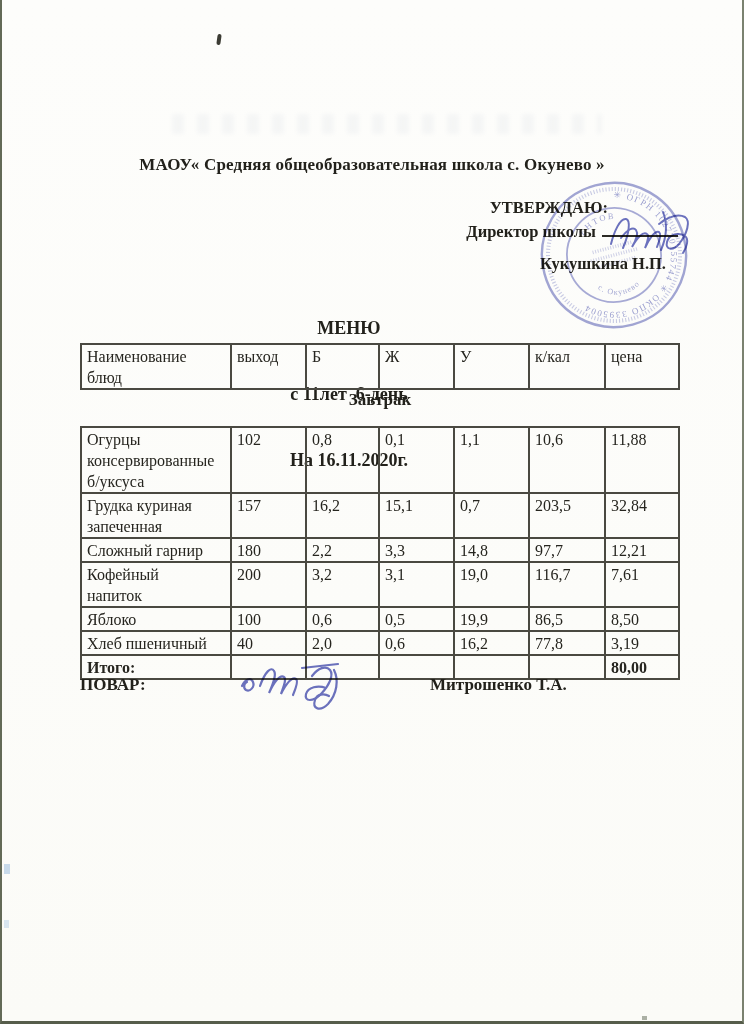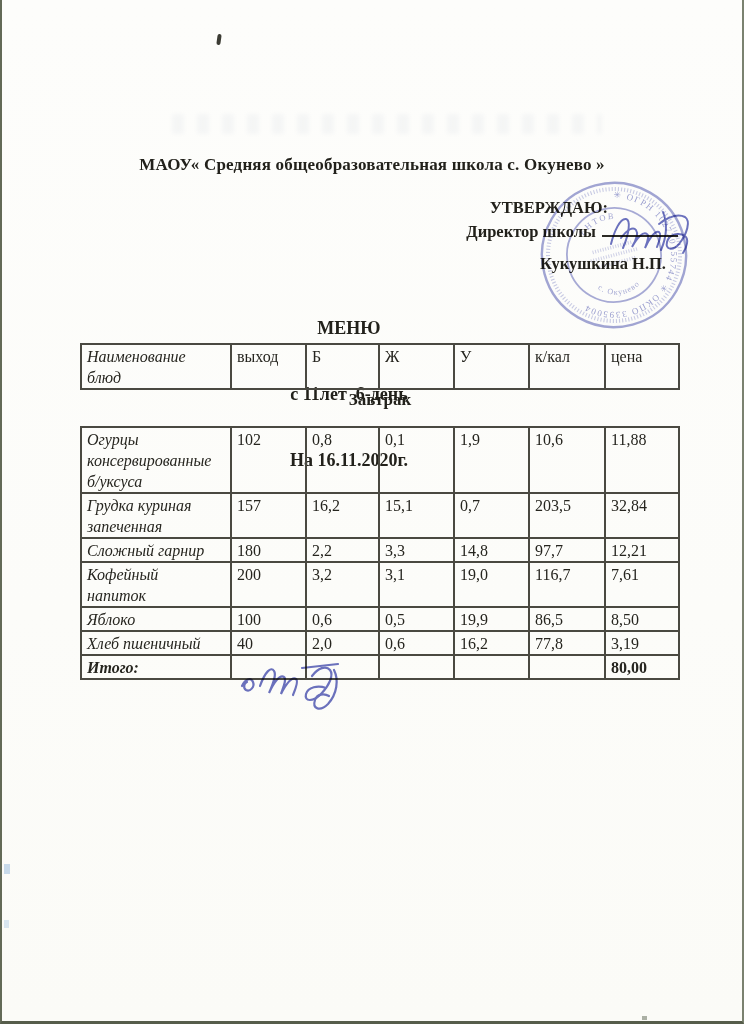--- a/index.html
+++ b/index.html
@@ -22,21 +22,21 @@
   .menu-block{position:absolute;top:273px;left:347px;transform:translateX(-50%);
     text-align:center;font-weight:bold;font-size:18px;line-height:22px;white-space:pre;}
   
   .tables{position:absolute;top:343px;left:78px;width:600px;}
   table{border-collapse:collapse;table-layout:fixed;width:600px;
     font-size:16px;line-height:21px;color:#26251f;}
   th,td{border:2px solid #4a4941;vertical-align:top;text-align:left;
     font-weight:normal;padding:1px 4px 0 5px;overflow:hidden;}
   th{font-size:16px;}
   .hdr th{height:40px;}
-  .name-cell{padding-right:22px;font-style:italic;}
+  .name-cell{padding-right:22px;}
   .section-band{height:36px;line-height:20px;text-align:center;font-weight:bold;font-size:17px;}
   .r-tall{height:64px;} .r-med{height:41px;} .r-one{height:20px;}
   .bold{font-weight:bold;}
   
   .footer{position:absolute;top:675px;left:78px;width:600px;font-weight:bold;font-size:17px;}
   .cook-name{position:absolute;left:350px;top:0;}
   
   .stamp{position:absolute;left:500px;top:143px;mix-blend-mode:multiply;opacity:.88;}
   .sig-director{position:absolute;left:604px;top:204px;mix-blend-mode:multiply;}
   .sig-cook{position:absolute;left:232px;top:650px;mix-blend-mode:multiply;}
@@ -144,21 +144,21 @@
           <col style="width:75px">
           <col style="width:76px">
           <col style="width:74px">
         </colgroup>
       <tbody>
           <tr class="r-tall">
         <td class="name-cell">Огурцы консервированные б/уксуса</td>
         <td>102</td>
         <td>0,8</td>
         <td>0,1</td>
-        <td>1,9</td>
+        <td>1,1</td>
         <td>10,6</td>
         <td>11,88</td>
       </tr>
       <tr class="r-med">
         <td class="name-cell">Грудка куриная запеченная</td>
         <td>157</td>
         <td>16,2</td>
         <td>15,1</td>
         <td>0,7</td>
         <td>203,5</td>
@@ -206,20 +206,24 @@
         <td></td>
         <td></td>
         <td></td>
         <td></td>
         <td class="bold">80,00</td>
       </tr>
     </tbody>
       </table>
   </div>
 
+  <div class="footer">
+    <span>ПОВАР:</span>
+    <span class="cook-name">Митрошенко Т.А.</span>
+  </div>
 
   <svg class="sig-cook" width="145" height="70" viewBox="0 0 145 70">
     <g stroke="#5c63bb" stroke-width="2.2" fill="none" stroke-linecap="round" opacity=".9">
       <path d="M8 36 C11 29 17 27 19 32 C21 37 16 42 12 40 C9 38 10 33 13 32"></path>
       <path d="M26 36 C31 22 37 16 40 21 C43 25 38 36 35 43 C40 32 46 24 50 27 C53 29 49 38 47 44 C52 34 58 26 62 29 C65 31 61 40 59 45"></path>
       <path d="M68 18 L104 14"></path>
       <path d="M78 26 C84 18 92 15 96 20 C100 25 95 36 87 44 C79 52 70 52 72 44 C74 37 84 35 92 38"></path>
       <path d="M100 20 C105 30 103 44 94 54 C86 62 78 59 81 50 C83 44 90 43 95 46"></path>
     </g>
   </svg>

